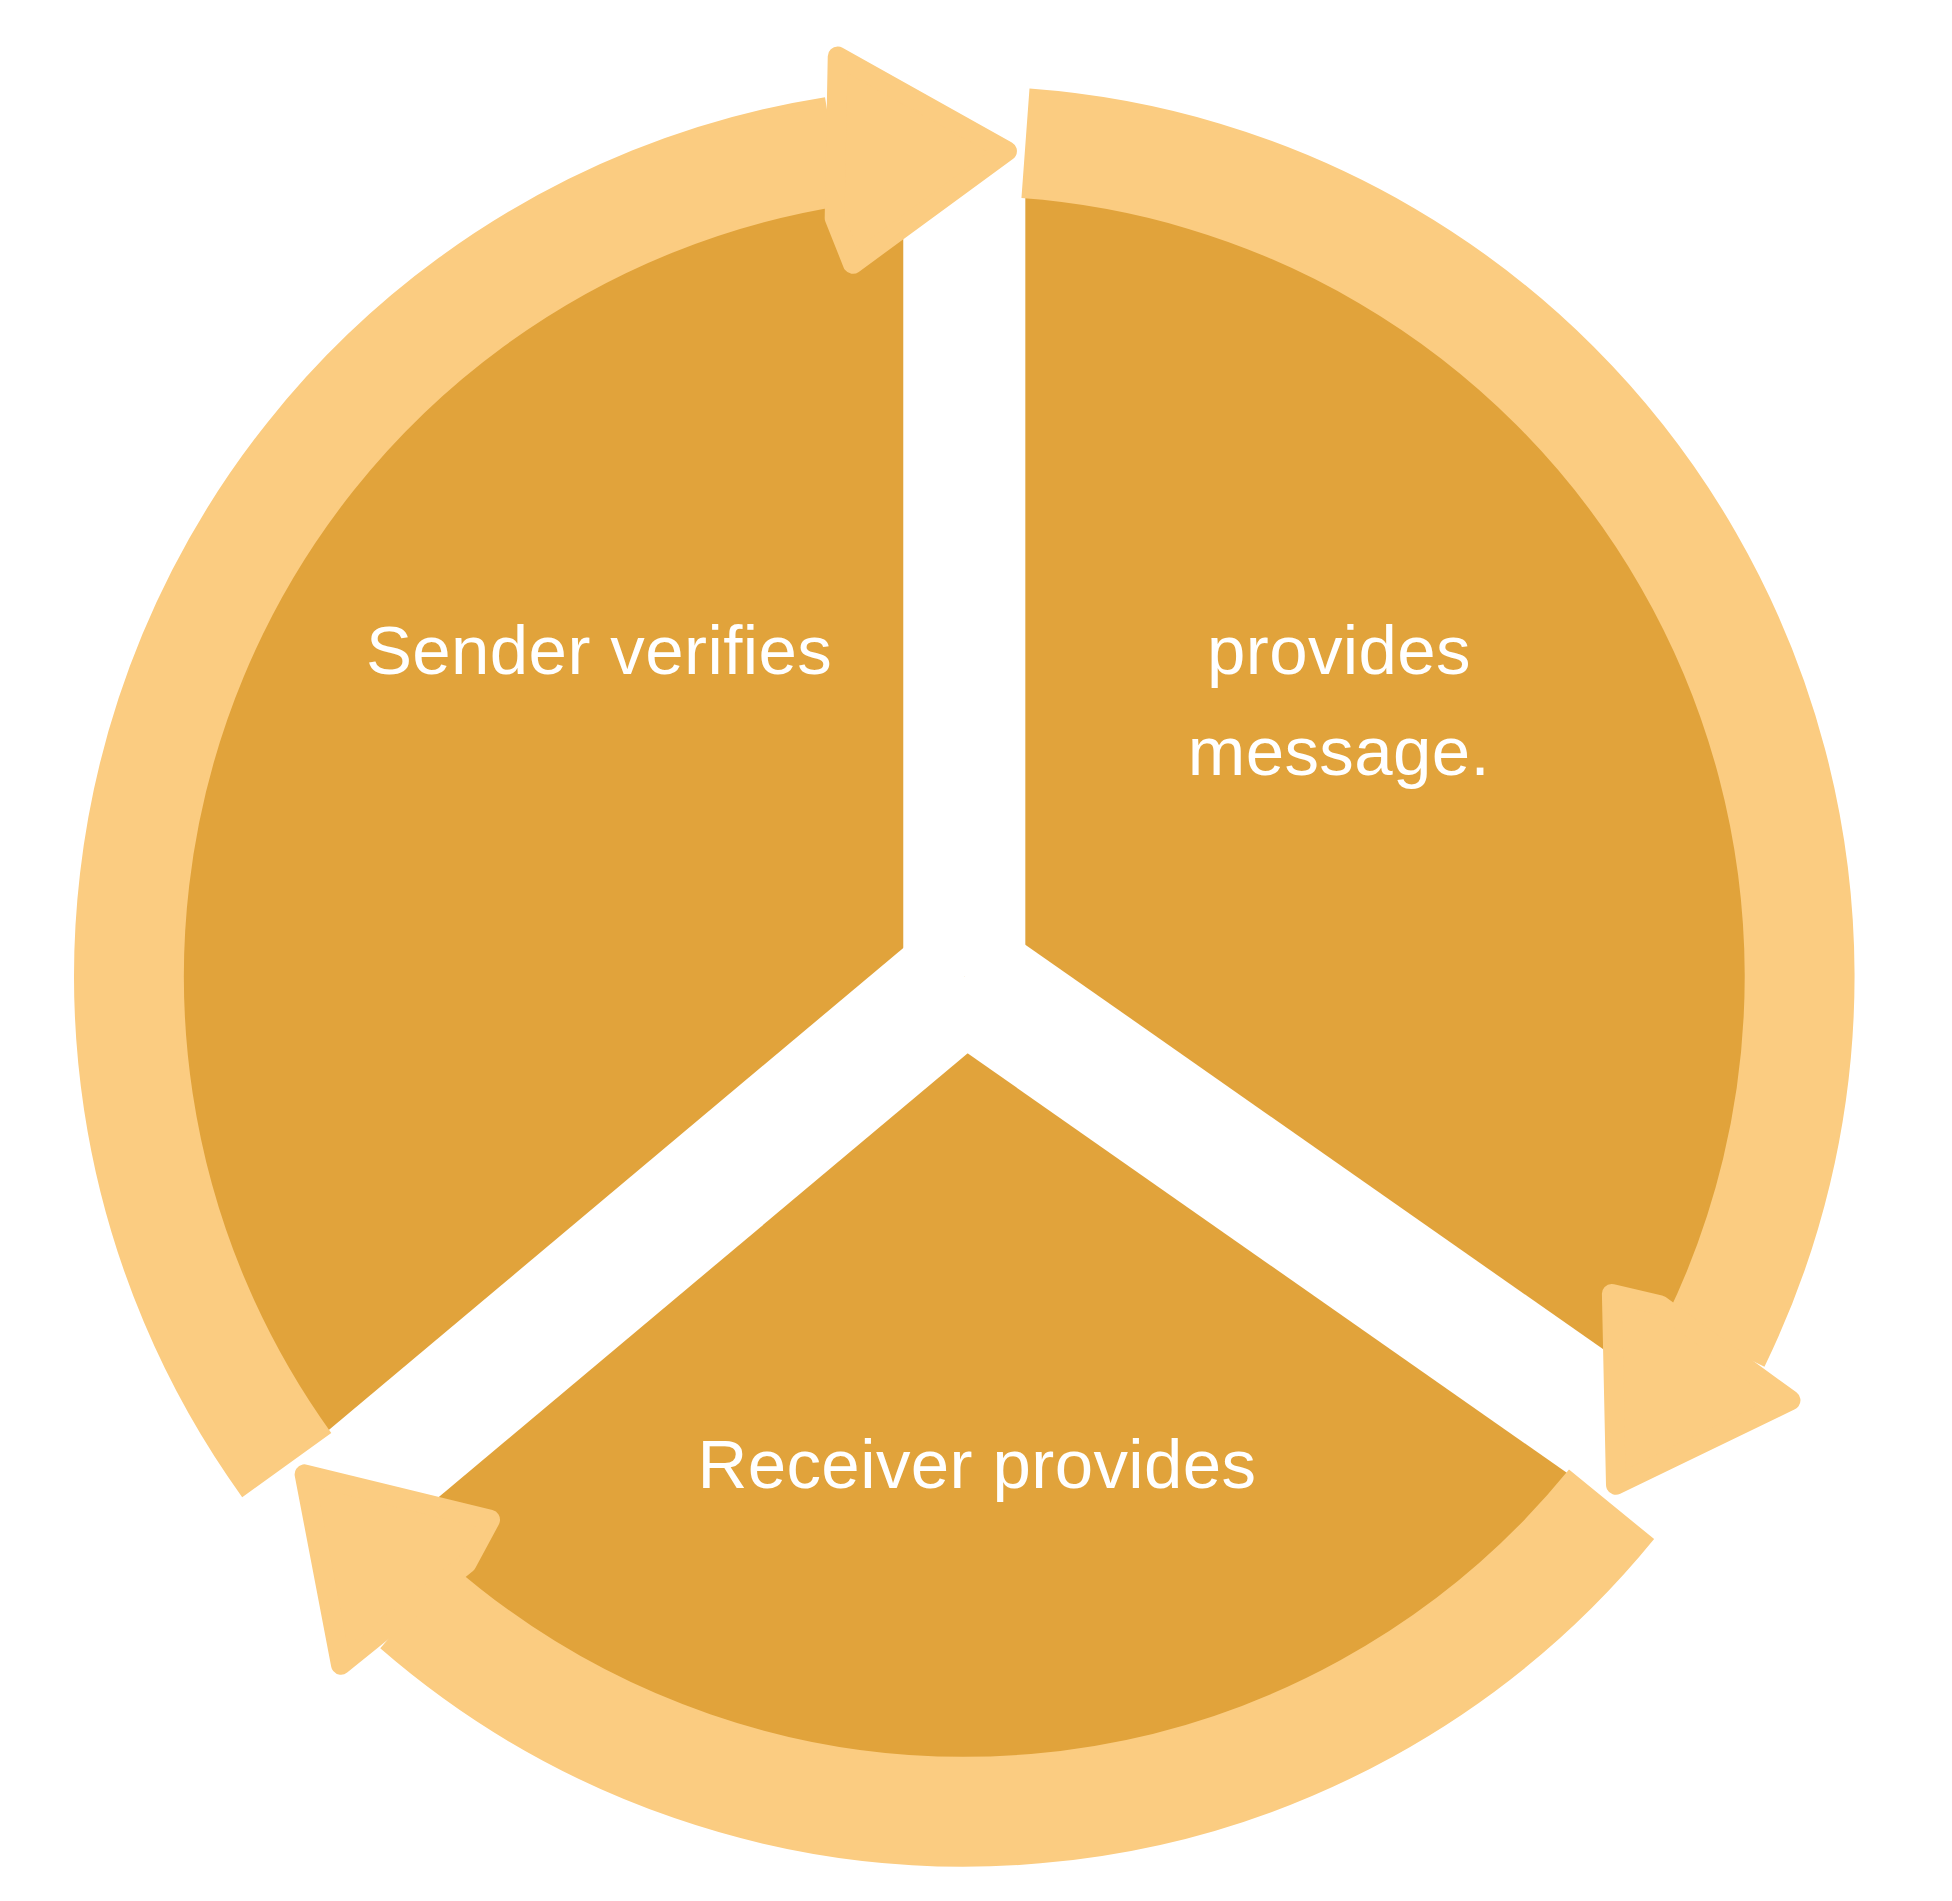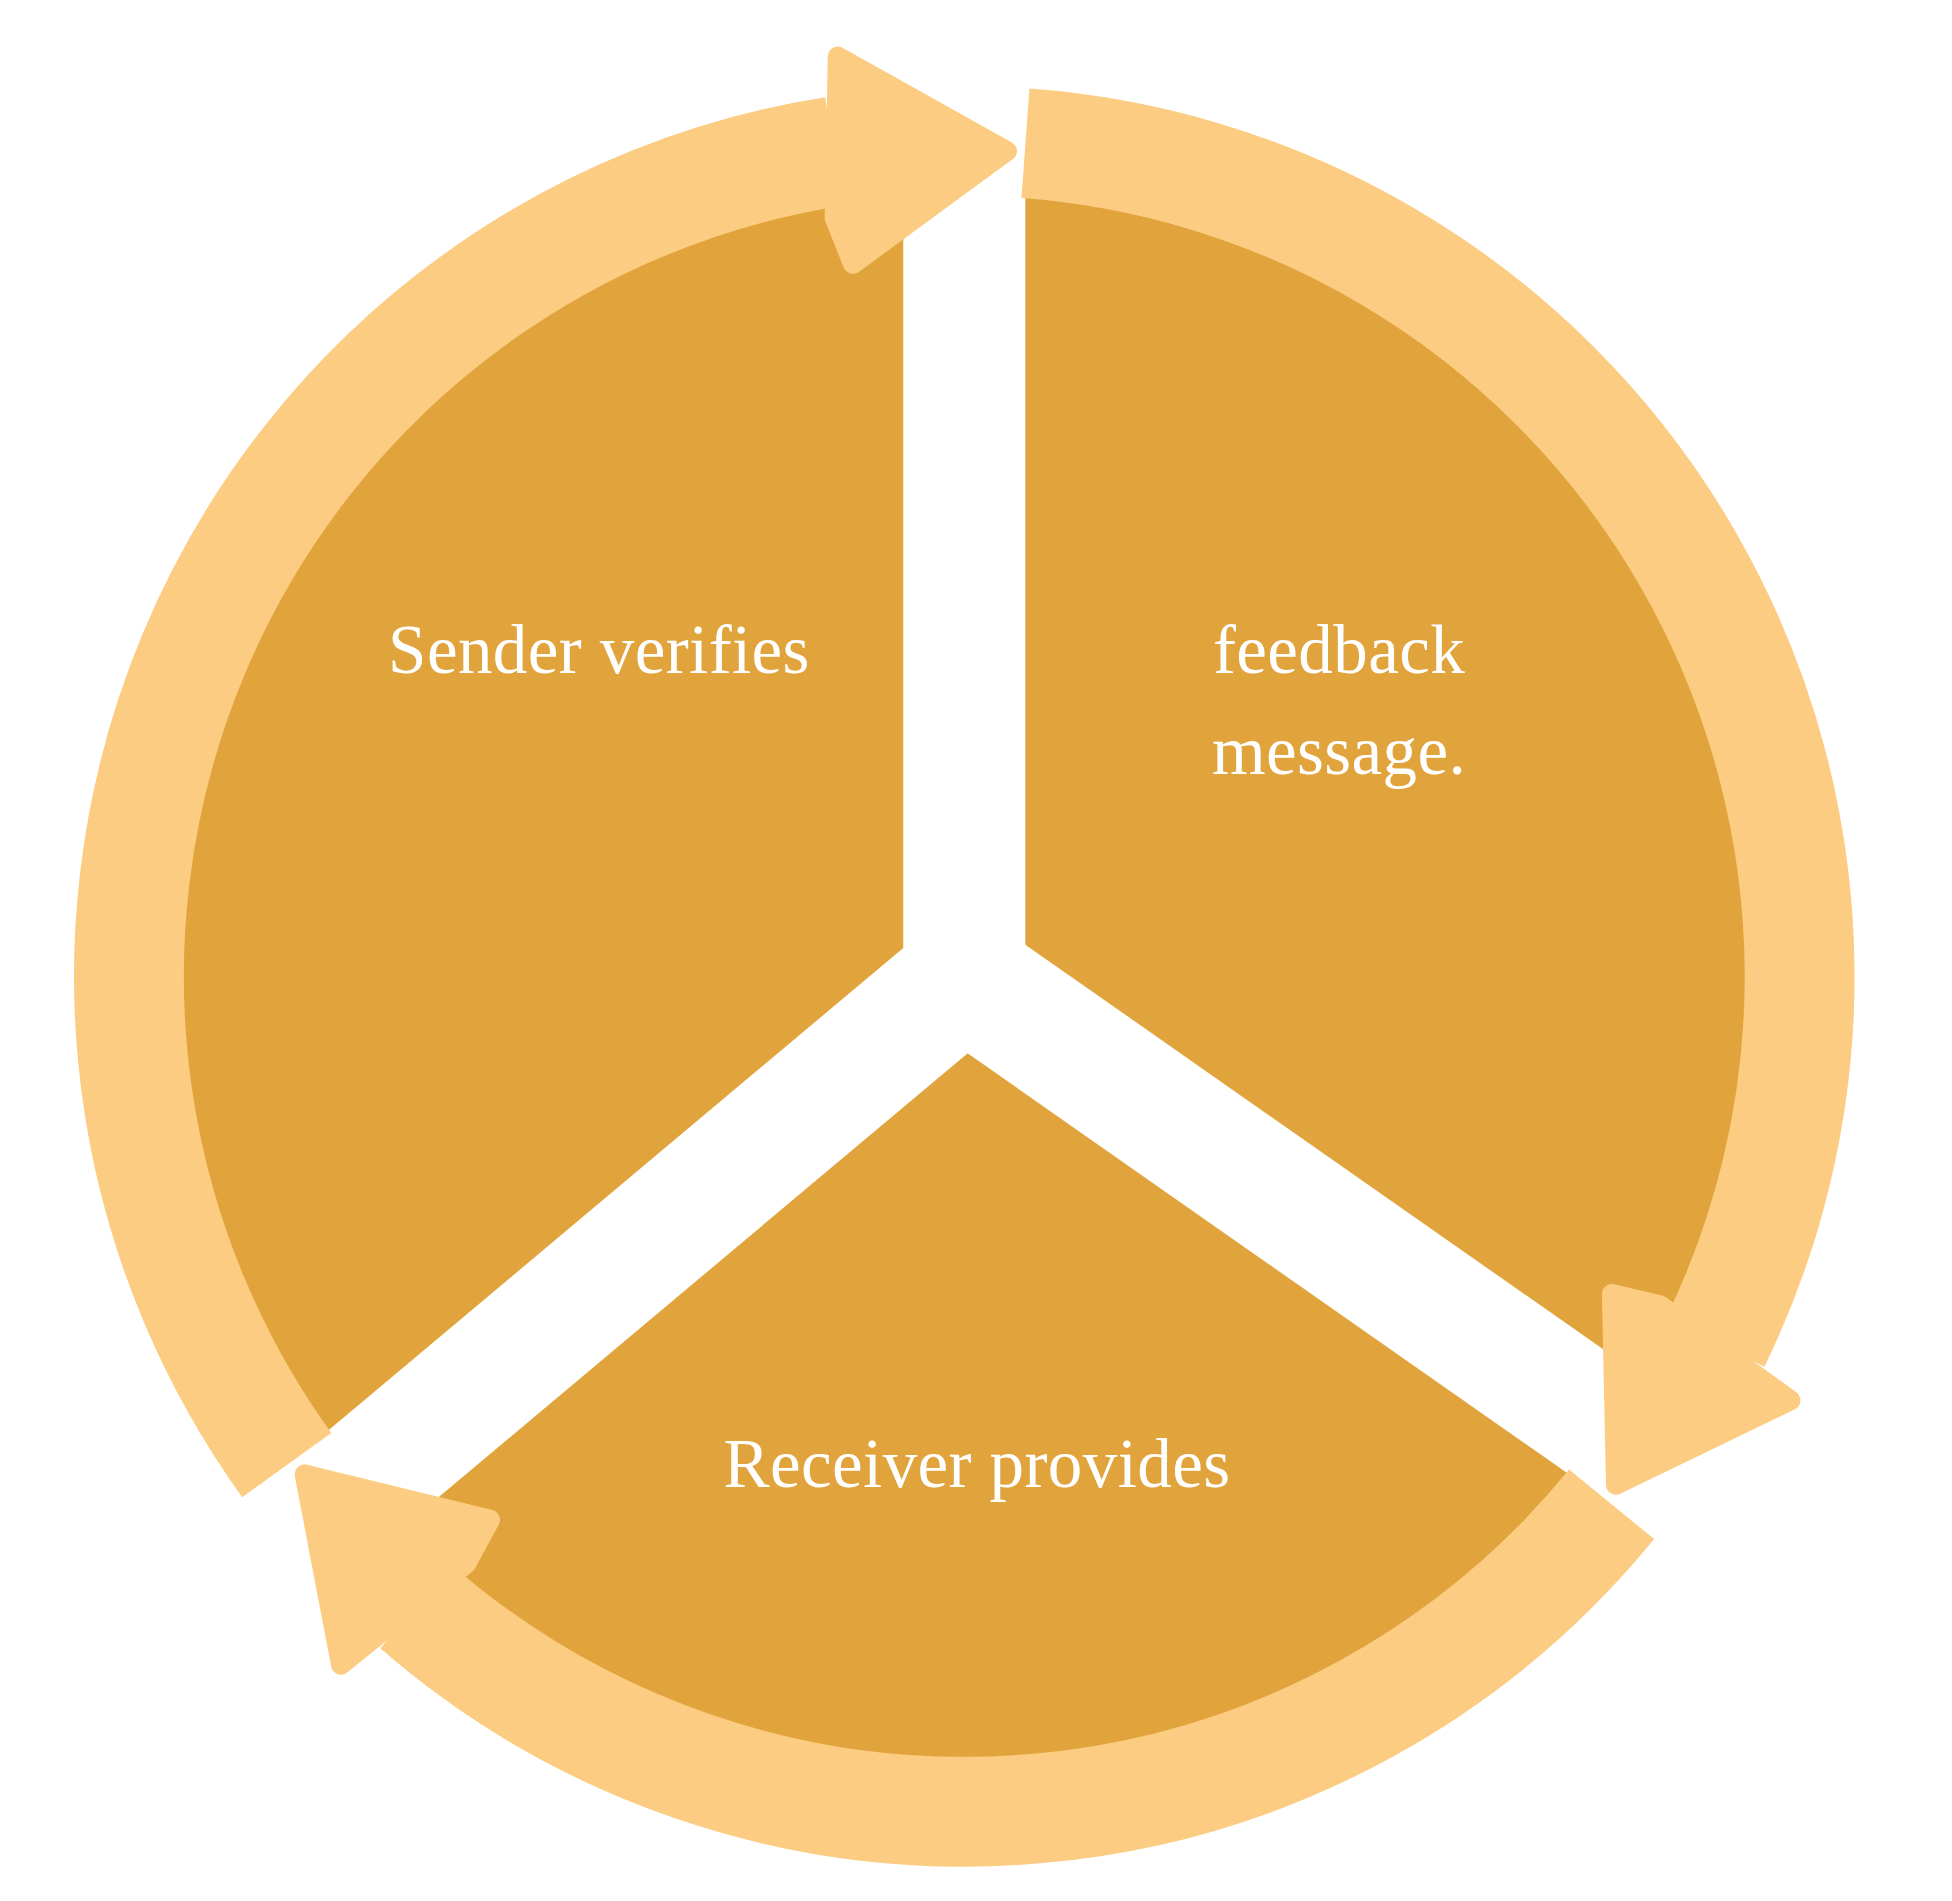--- a/index.html
+++ b/index.html
@@ -17,21 +17,21 @@
   .head{fill:#FBCC81;stroke:#FBCC81;stroke-width:26;stroke-linejoin:round;}
   .label{
     position:absolute;
     color:#ffffff;
     font-size:69px;
     line-height:101px;
     text-align:center;
     font-weight:400;
     letter-spacing:0.4px;
   }
-  .label span{display:block;font-family:Liberation Serif, serif;}
+  .label span{display:block;}
   .label-left{left:294px;top:600px;width:610px;}
   .label-right{left:1034px;top:600px;width:610px;}
   .label-bottom{left:481px;top:1414px;width:992px;}
 </style>
 </head>
 <body>
 
 <div class="canvas">
 
   <svg viewBox="0 0 2560 2492" aria-hidden="true">
@@ -49,21 +49,21 @@
       <path class="arc" d="M 2112.5 1972.0 A 1095 1095 0 0 1 545.6 2106.4"></path>
       <path class="arc" d="M 375.8 1920.5 A 1095 1095 0 0 1 1092.7 198.5"></path>
 
       <path id="cycle-head" class="head" d="M 1098 74 L 1320 198 L 1118 346 L 1094 286 Z"></path>
       <use href="#cycle-head" transform="rotate(125 1264 1280)"></use>
       <use href="#cycle-head" transform="rotate(230 1264 1280)"></use>
     </g>
   </svg>
 
   <div class="label label-right">
-    <span>feedback</span>
+    <span>provides</span>
     <span>message.</span>
   </div>
 
   <div class="label label-bottom">
     <span>Receiver provides</span>
   </div>
 
   <div class="label label-left">
     <span>Sender verifies</span>
   </div>

